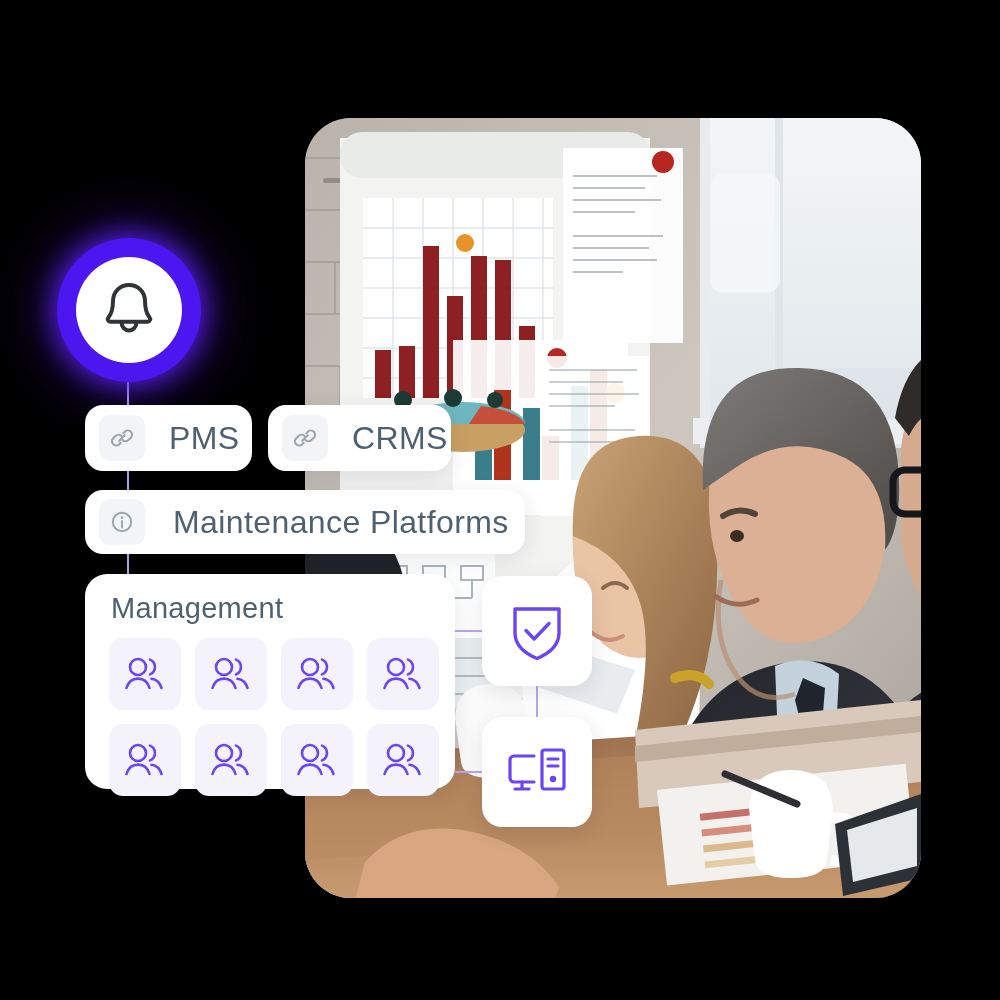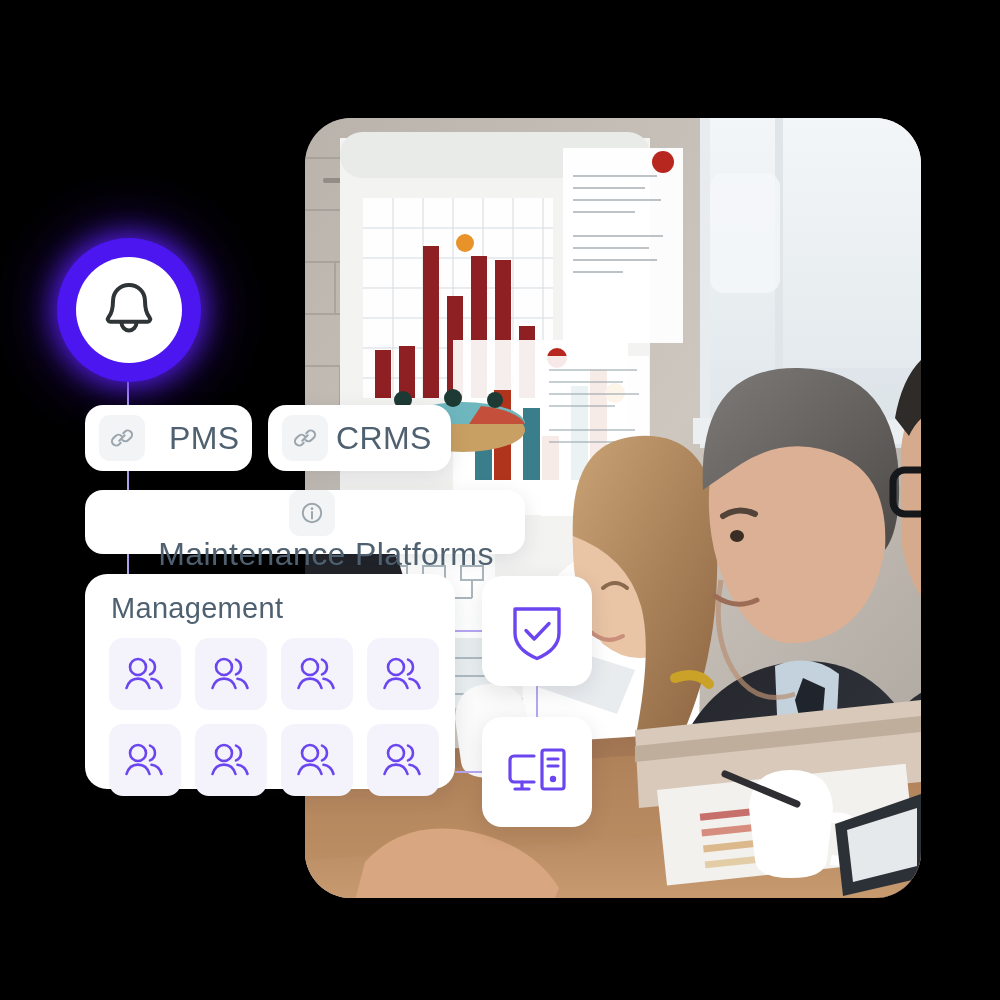--- a/index.html
+++ b/index.html
@@ -55,22 +55,22 @@
   .chip .chip-label{
     color:#4f6170;
     font-size:32px;
     letter-spacing:.4px;
     white-space:nowrap;
   }
 
   #chip-pms{left:85px;top:405px;width:167px;height:66px;padding:0 0 0 14px;box-sizing:border-box;}
   #chip-pms .chip-label{margin-left:24px;}
   #chip-crms{left:268px;top:405px;width:183px;height:66px;padding:0 0 0 14px;box-sizing:border-box;}
-  #chip-crms .chip-label{margin-left:8px;}
-  #chip-maint{left:85px;top:490px;width:440px;height:64px;padding:0 0 0 14px;box-sizing:border-box;flex-direction:column;}
+  #chip-crms .chip-label{margin-left:24px;}
+  #chip-maint{left:85px;top:490px;width:440px;height:64px;padding:0 0 0 14px;box-sizing:border-box;}
   #chip-maint .chip-label{margin-left:28px;}
 
   
   #card-management{
     left:85px;top:574px;width:370px;height:215px;
     border-radius:22px;
   }
   #card-management .mg-title{
     position:absolute;left:26px;top:18px;
     color:#4f6170;font-size:29px;letter-spacing:.3px;

